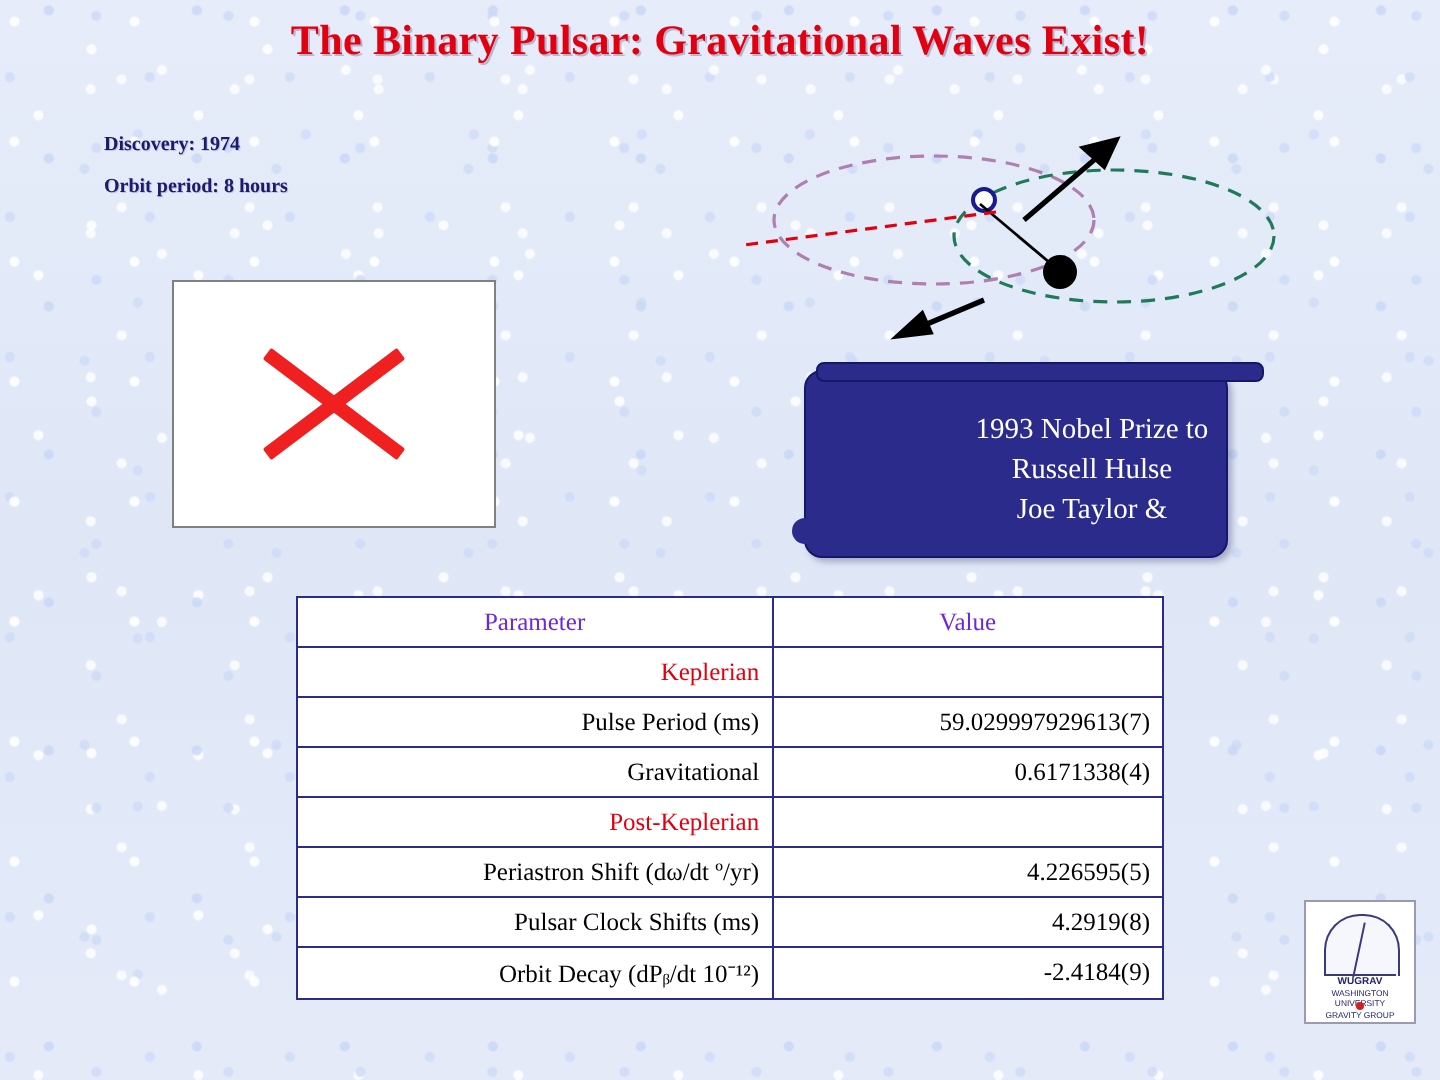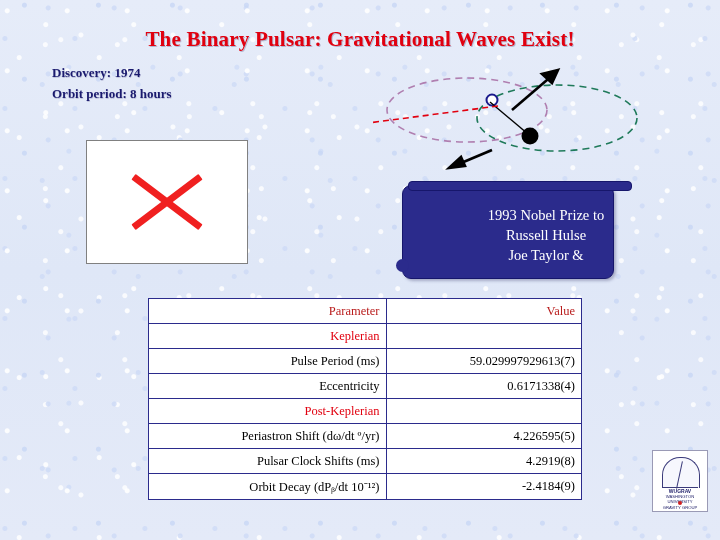--- a/index.html
+++ b/index.html
@@ -40,31 +40,30 @@
     top: 8px;
     left: 0;
     width: 720px;
     text-align: center;
     font-family: "Liberation Serif", serif;
     font-weight: bold;
     font-size: 21px;
     color: #e1000f;
     letter-spacing: 0.2px;
     text-shadow: 1px 1px 0 rgba(120,120,160,0.45);
-    margin-top: 19px;
   }
 
   
   #facts {
     position: absolute;
     left: 52px;
     top: 62px;
     font-family: "Liberation Serif", serif;
     font-weight: bold;
-    font-size: 13px;
+    font-size: 10px;
     line-height: 21px;
     color: #1a1a6e;
     text-shadow: 0.5px 0.5px 0 rgba(140,140,180,0.4);
   }
 
   
   #imagebox {
     position: absolute;
     left: 86px;
     top: 140px;
@@ -170,22 +169,22 @@
   }
   table td, table th {
     border: 1px solid #2b2b8c;
     height: 16px;
     padding: 4px 6px;
     font-weight: normal;
     text-align: right;
     vertical-align: middle;
   }
   table th {
-    text-align: right;
-    color: #b91c1c;
+    text-align: center;
+    color: #6d28d9;
     font-size: 12.5px;
   }
   td.col1 { width: 232px; }
   td.col2 { width: 186px; }
   td.section {
     color: #e1000f;
   }
 
   
   #logo {
@@ -307,21 +306,21 @@
       <tbody>
         <tr>
           <td class="col1 section">Keplerian</td>
           <td class="col2"></td>
         </tr>
         <tr>
           <td class="col1">Pulse Period (ms)</td>
           <td class="col2">59.029997929613(7)</td>
         </tr>
         <tr>
-          <td class="col1">Eccentricity</td>
+          <td class="col1">Gravitational</td>
           <td class="col2">0.6171338(4)</td>
         </tr>
         <tr>
           <td class="col1 section">Post-Keplerian</td>
           <td class="col2"></td>
         </tr>
         <tr>
           <td class="col1">Periastron Shift (dω/dt º/yr)</td>
           <td class="col2">4.226595(5)</td>
         </tr>

